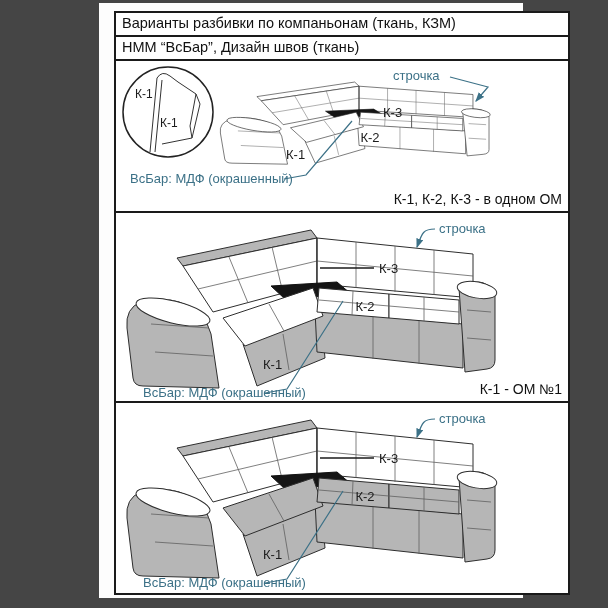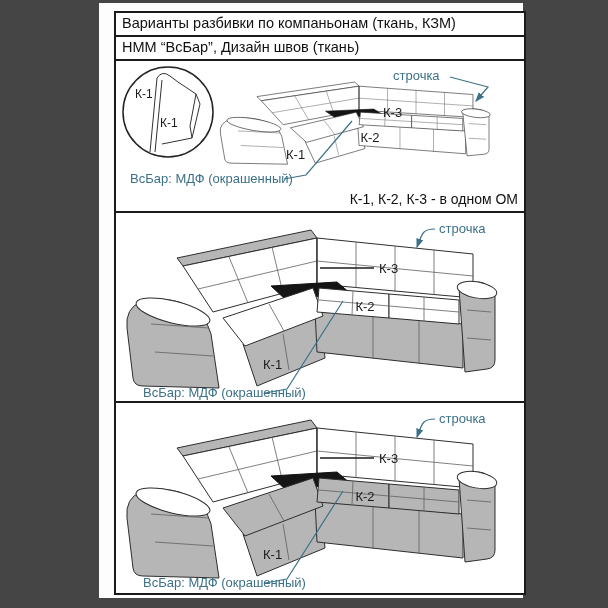--- a/index.html
+++ b/index.html
@@ -7,21 +7,21 @@
   body {
     background: var(--canvas, #454545);
     font-family: "Liberation Sans", sans-serif;
     position: relative;
   }
   .page {
     position:absolute; left:99px; top:3px; width:424px; height:595px;
     background:#fdfdfd;
   }
   .frame {
-    position:absolute; left:15px; top:8px; width:412px; height:584px;
+    position:absolute; left:15px; top:8px; width:456px; height:584px;
     border:2px solid #1a1a1a; background:#fff;
   }
   .hdr {
     height:24px; line-height:21px; border-bottom:2px solid #1a1a1a;
     padding-left:6px; font-size:14.5px; color:#111; white-space:nowrap; overflow:hidden;
   }
   .sec { position:relative; overflow:hidden; }
   .sec1 { height:152px; border-bottom:2px solid #1a1a1a; }
   .sec2 { height:190px; border-bottom:2px solid #1a1a1a; }
   .sec3 { height:190px; }
@@ -119,20 +119,21 @@
         <path class="leader" d="M318,13 C306,13 305,17 300,31" marker-end="url(#arrow)"></path>
         <path class="leader" d="M148,177 L170,173 L226,85"></path>
         <path class="klead" d="M203,52 L257,52"></path>
         <text class="lab teal" x="322" y="17">строчка</text>
         <text class="lab teal" x="26" y="181">ВсБар: МДФ (окрашенный)</text>
         <text class="lab" x="146" y="153">К-1</text>
         <text class="lab mid" x="248" y="95">К-2</text>
         <text class="lab" x="262" y="57">К-3</text>
       </svg>
       <figcaption class="caption">
+        <div>К-1 - ОМ №1</div>
       </figcaption>
     </figure>
 
     <figure class="sec sec3" style="--frame: #b6b6b6; --seat: #b6b6b6; --back: #ffffff;">
       <svg class="sofa sofa23" width="388" height="186" viewBox="0 0 388 186">
         <use href="#sofa-sym" x="4" y="12"></use>
         <path class="leader" d="M318,13 C306,13 305,17 300,31" marker-end="url(#arrow)"></path>
         <path class="leader" d="M148,177 L170,173 L226,85"></path>
         <path class="klead" d="M203,52 L257,52"></path>
         <text class="lab teal" x="322" y="17">строчка</text>

